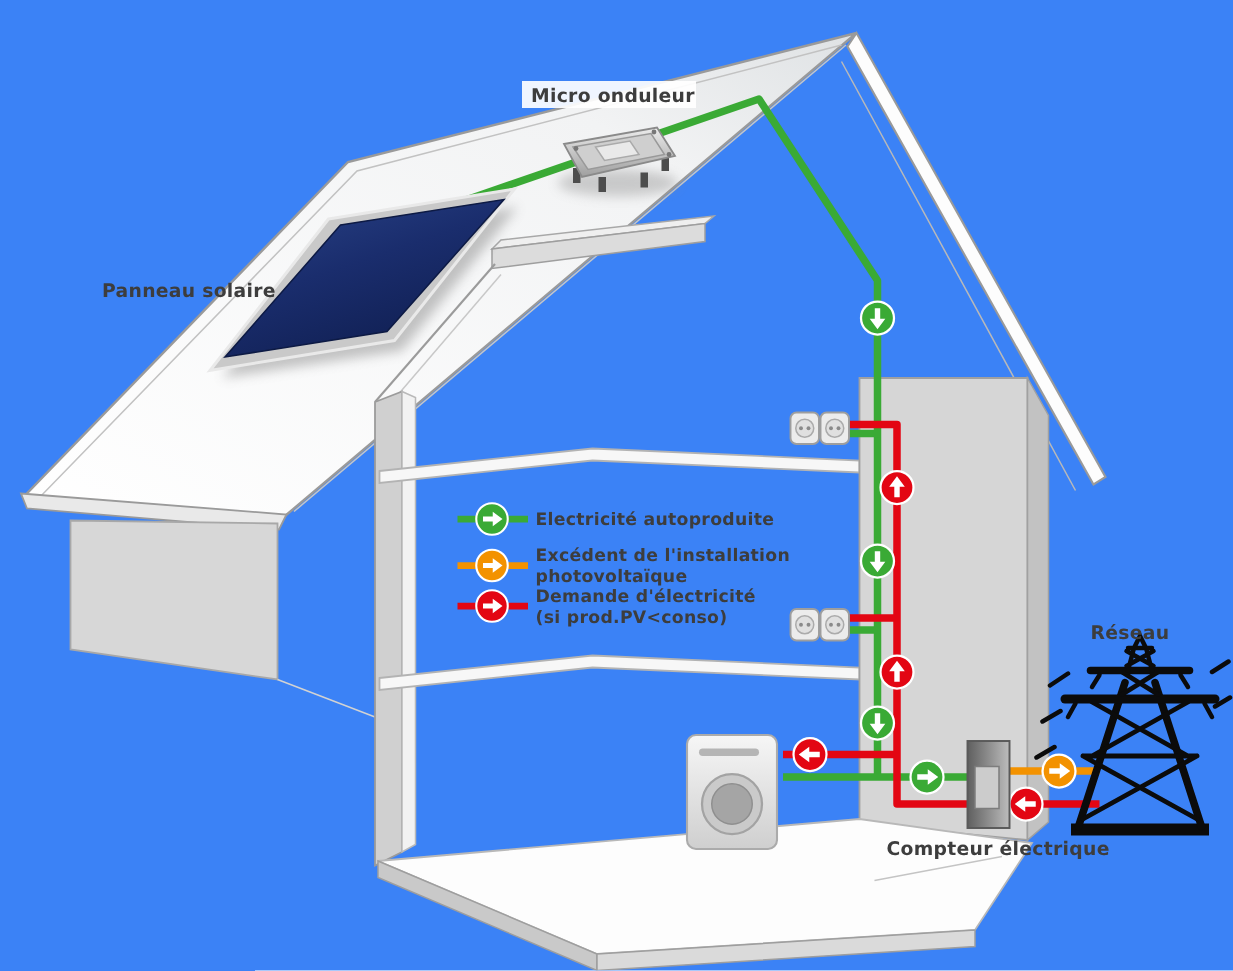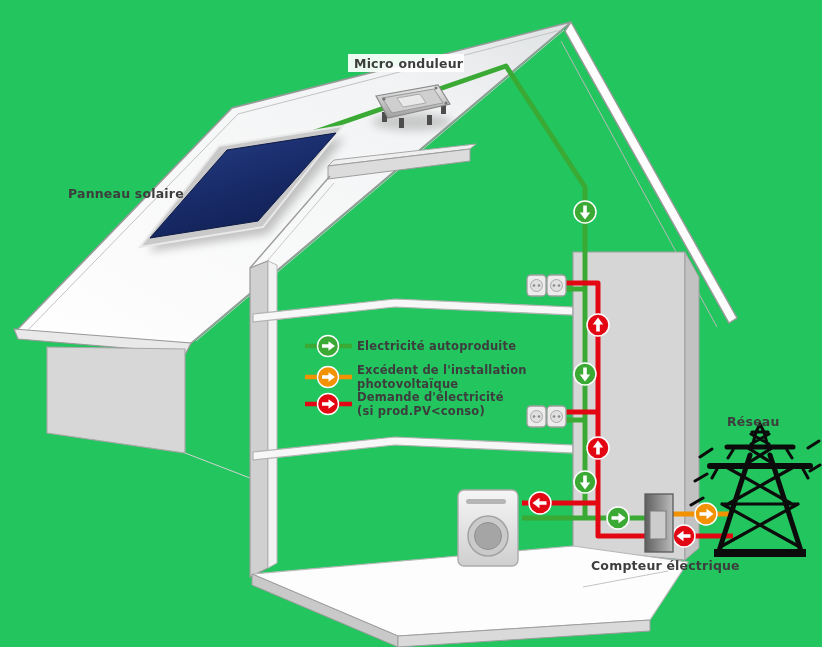--- a/index.html
+++ b/index.html
@@ -1,16 +1,16 @@
 <!DOCTYPE html>
 <html><head>
 <meta charset="utf-8">
 <style>
   html,body{margin:0;padding:0;background:#ffffff;}
-  .stage{position:relative;width:822px;height:647px;background:#22c55e;overflow:hidden;
+  .stage{position:relative;width:822px;height:647px;background:#3b82f6;overflow:hidden;
          font-family:"DejaVu Sans","Liberation Sans",sans-serif;}
   svg text{font-family:"DejaVu Sans","Liberation Sans",sans-serif;font-weight:bold;fill:#3d3d3d;}
   .lbl{font-size:12.5px;letter-spacing:.2px;}
   .leg{font-size:11.5px;letter-spacing:.2px;}
 </style>
 </head>
 <body>
 
 <div class="stage">
 <svg width="822" height="647" viewBox="0 0 822 647">

